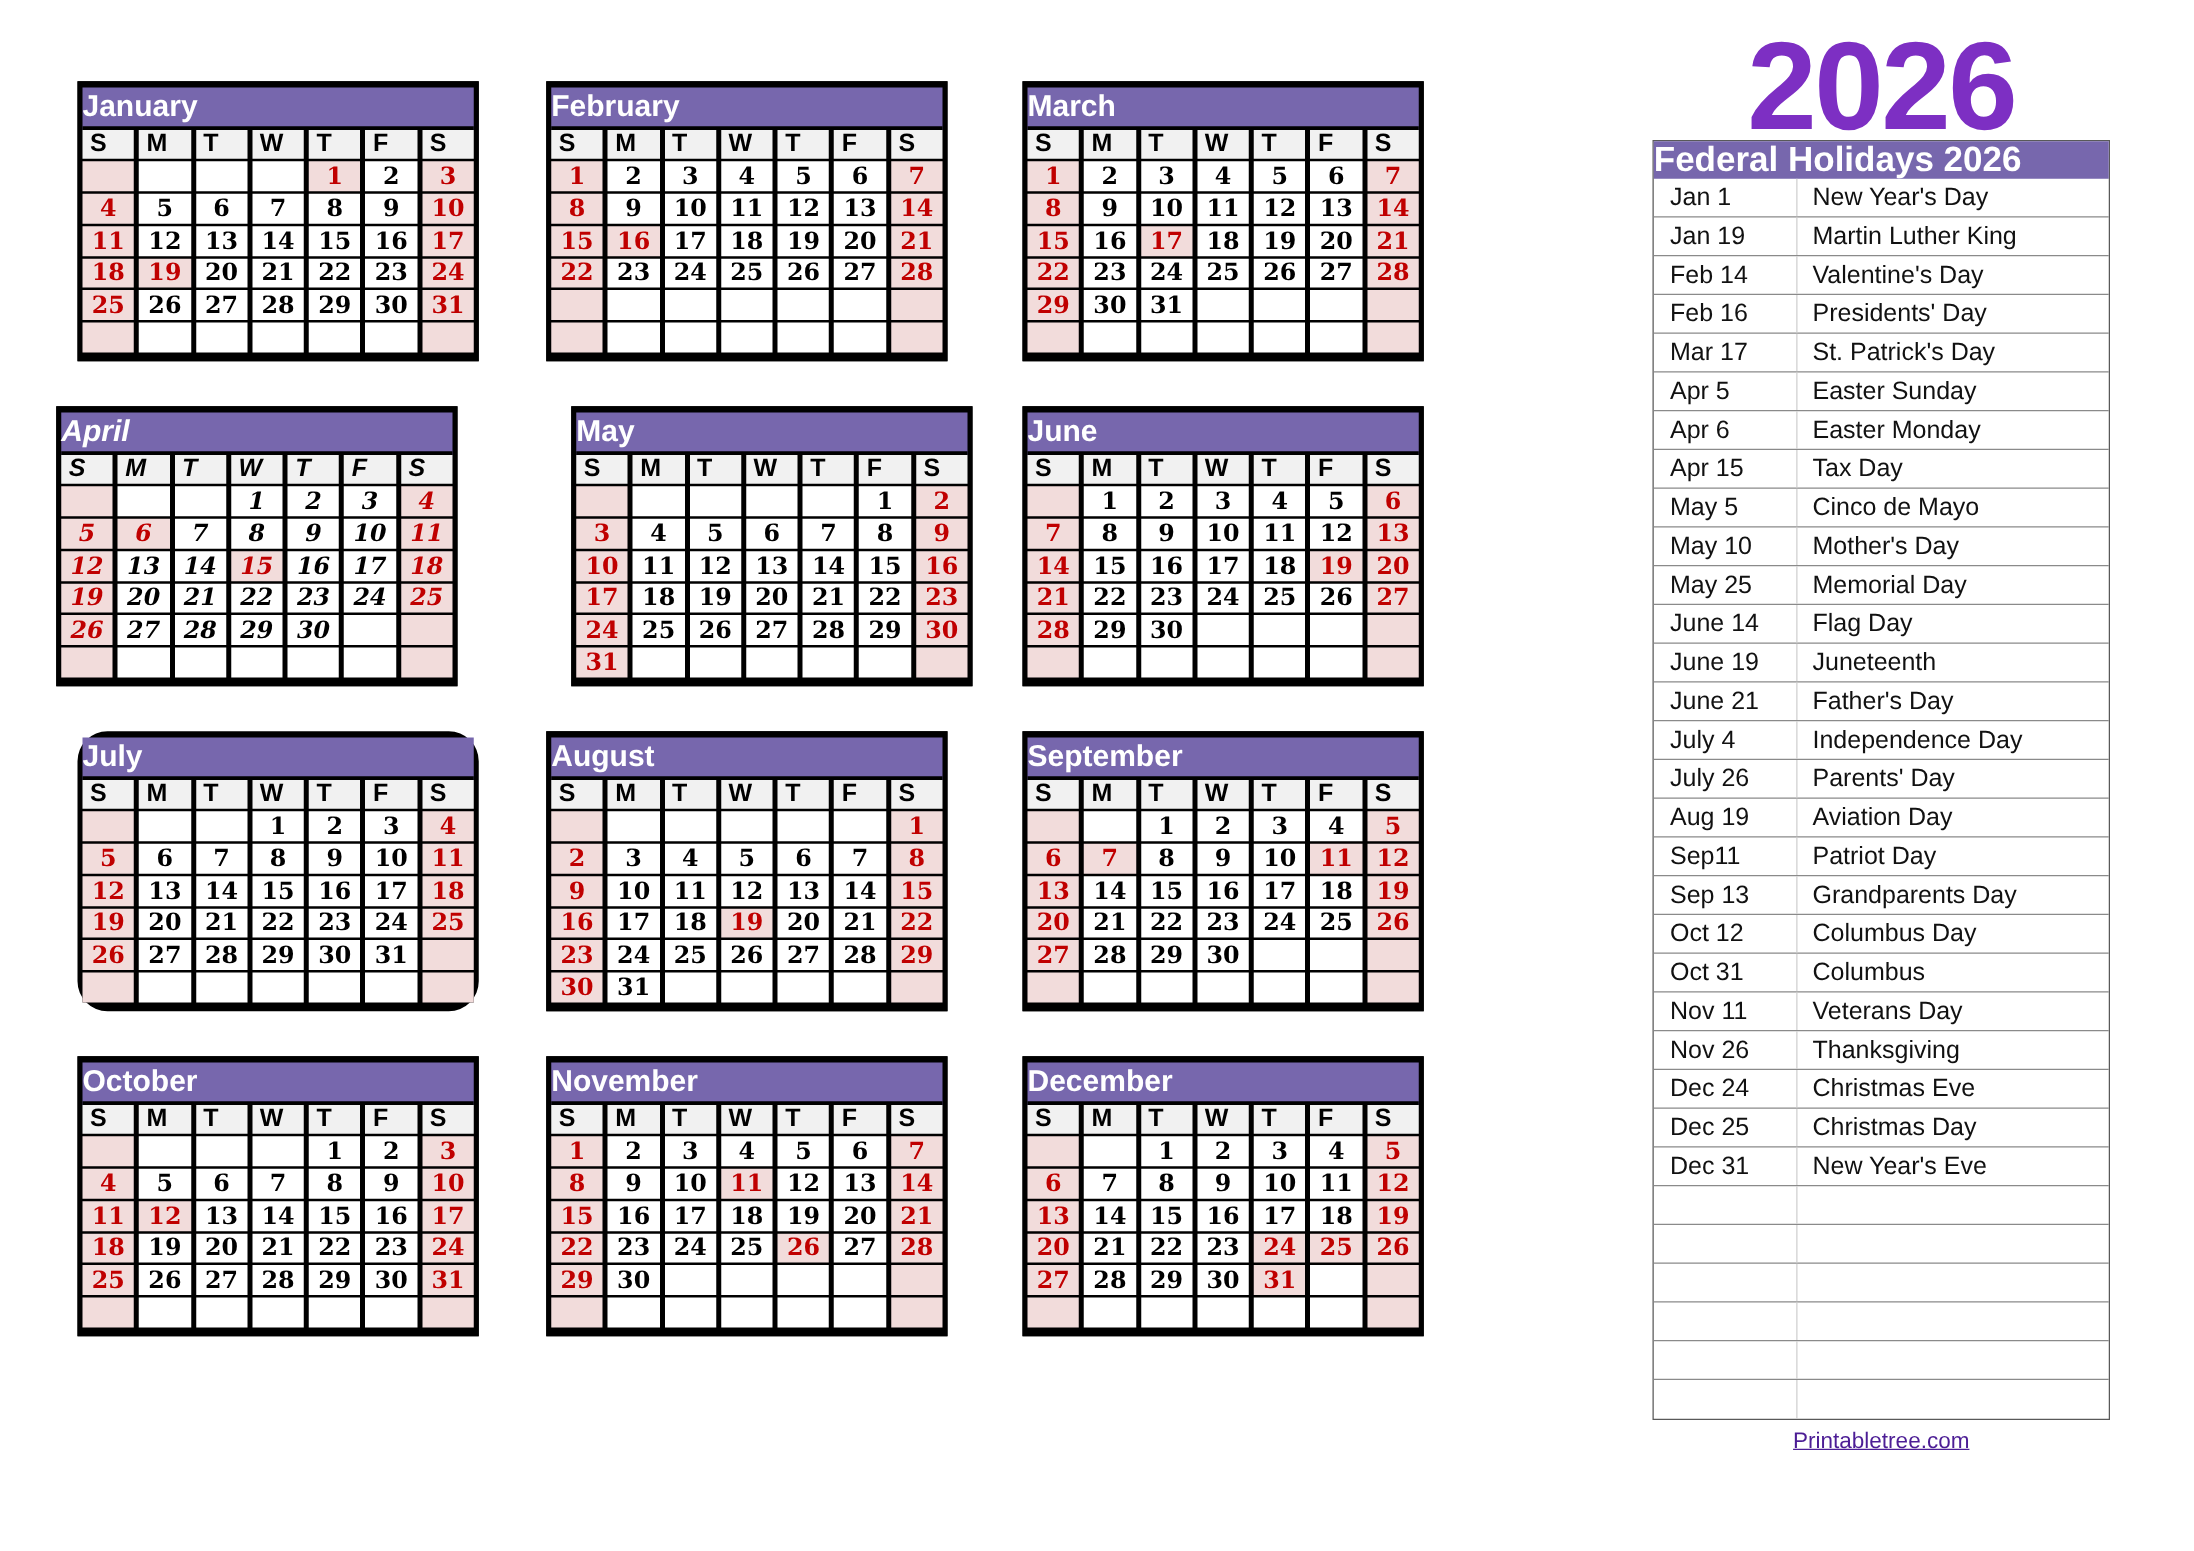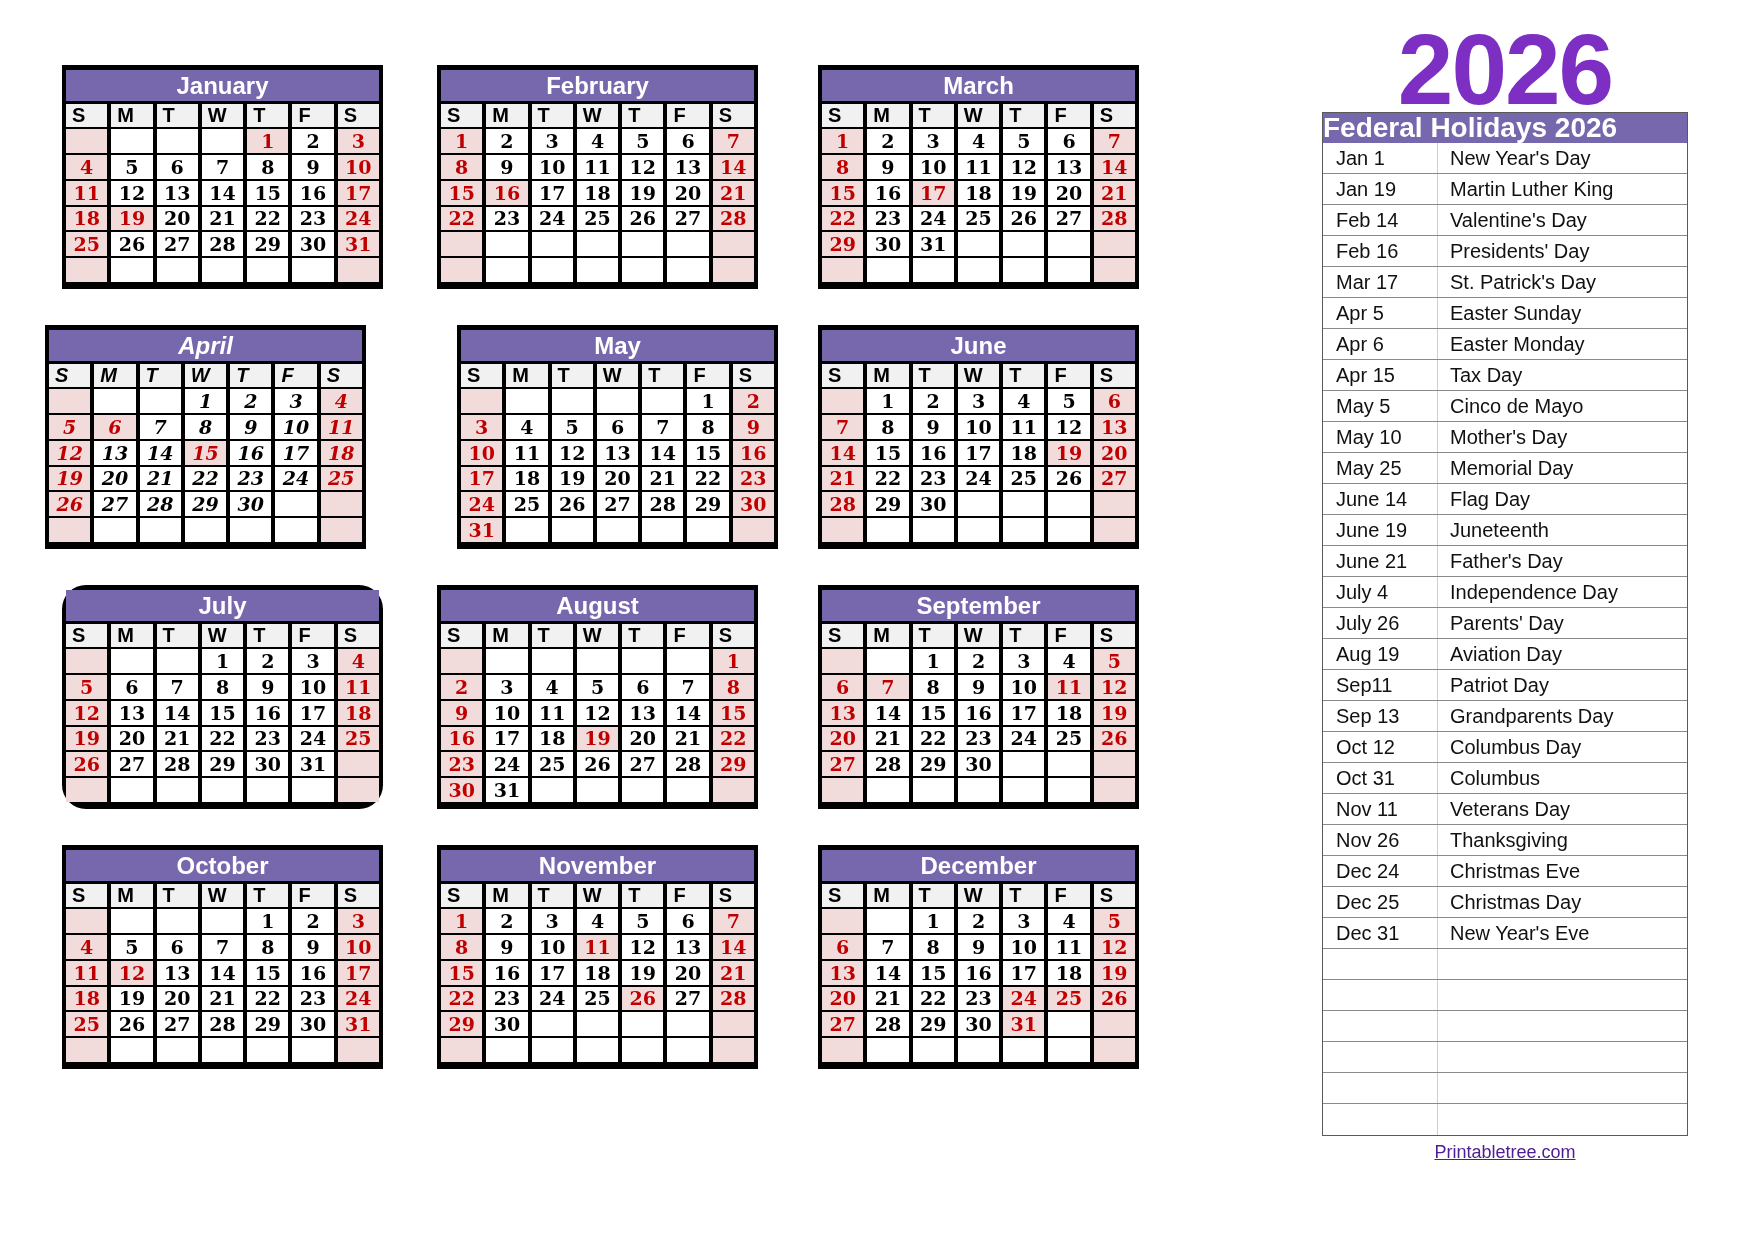--- a/index.html
+++ b/index.html
@@ -2,21 +2,21 @@
 <html style="--purple: #7767AD; --yearcol: #7D2FC3; --pink: #F2DCDB; --red: #C00000;"><head>
 <meta charset="utf-8">
 <style>
   html,body{margin:0;padding:0;background:#ffffff;}
   #page{position:relative;width:1755px;height:1241px;background:#fff;overflow:hidden;
         font-family:"Liberation Sans",sans-serif;}
 
   
   .month{position:absolute;width:321px;height:224px;box-sizing:border-box;
          border:4px solid #000;border-top-width:5px;background:#000;}
-  .m-title{height:31px;line-height:31px;text-align:center;color:#fff;
+  .m-title{height:31px;line-height:31px;color:#fff;
            font-weight:bold;font-size:24px;border-bottom:3px solid #000;
            background:var(--purple,#7767AD);}
   .m-grid{display:grid;grid-template-columns:repeat(7,1fr);
           grid-template-rows:23px repeat(6,1fr);
           column-gap:4px;row-gap:2px;background:#000;height:178px;}
   .dh{background:#F1F1F1;color:#000;font-weight:bold;font-size:20px;
       display:flex;align-items:center;padding-left:6px;box-sizing:border-box;}
   .dc{background:#fff;color:#000;font-family:"DejaVu Serif",serif;font-weight:bold;
       font-size:19px;display:flex;align-items:center;justify-content:center;}
   .we,.hl{background:var(--pink,#F2DCDB);color:var(--red,#C00000);}

